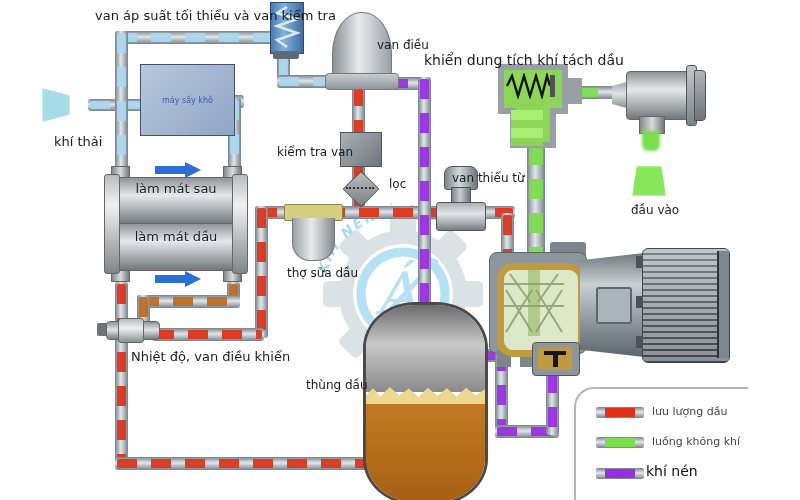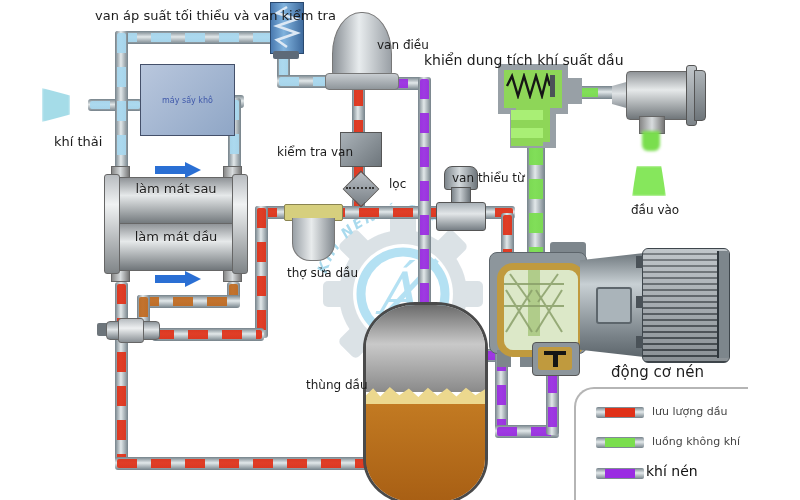--- a/index.html
+++ b/index.html
@@ -295,23 +295,23 @@
     </div>
   <div class="leg-pipe" style="left:596px;top:468px;">
       <i class="leg-dash" style="--c:#9a2ce2"></i>
     </div>
   <div class="lbl" style="left:652px;top:405px;font-size:11px;color:#444;">lưu lượng dầu</div>
   <div class="lbl" style="left:652px;top:435px;font-size:11px;color:#444;">luồng không khí</div>
   <div class="lbl" style="left:646px;top:463px;font-size:14px;color:#111;">khí nén</div>
 
   <div class="lbl" style="left:95px;top:8px;font-size:13px;">van áp suất tối thiểu và van kiểm tra</div>
   <div class="lbl" style="left:377px;top:38px;font-size:12px;">van điều</div>
-  <div class="lbl" style="left:424px;top:52px;font-size:14px;">khiển dung tích khí suất dầu</div>
+  <div class="lbl" style="left:424px;top:52px;font-size:14px;">khiển dung tích khí tách dầu</div>
   <div class="lbl" style="left:54px;top:134px;font-size:13px;">khí thải</div>
   <div class="lbl" style="left:277px;top:145px;">kiểm tra van</div>
   <div class="lbl" style="left:389px;top:177px;">lọc</div>
   <div class="lbl" style="left:452px;top:171px;">van thiểu từ</div>
   <div class="lbl" style="left:631px;top:203px;">đầu vào</div>
   <div class="lbl" style="left:287px;top:266px;">thợ sửa dầu</div>
+  <div class="lbl" style="left:131px;top:349px;font-size:13px;">Nhiệt độ, van điều khiển</div>
   <div class="lbl" style="left:306px;top:378px;">thùng dầu</div>
-  <div class="lbl" style="left:611px;top:363px;font-size:15px;">động cơ nén</div>
 
 </div>
 
 </body></html>

